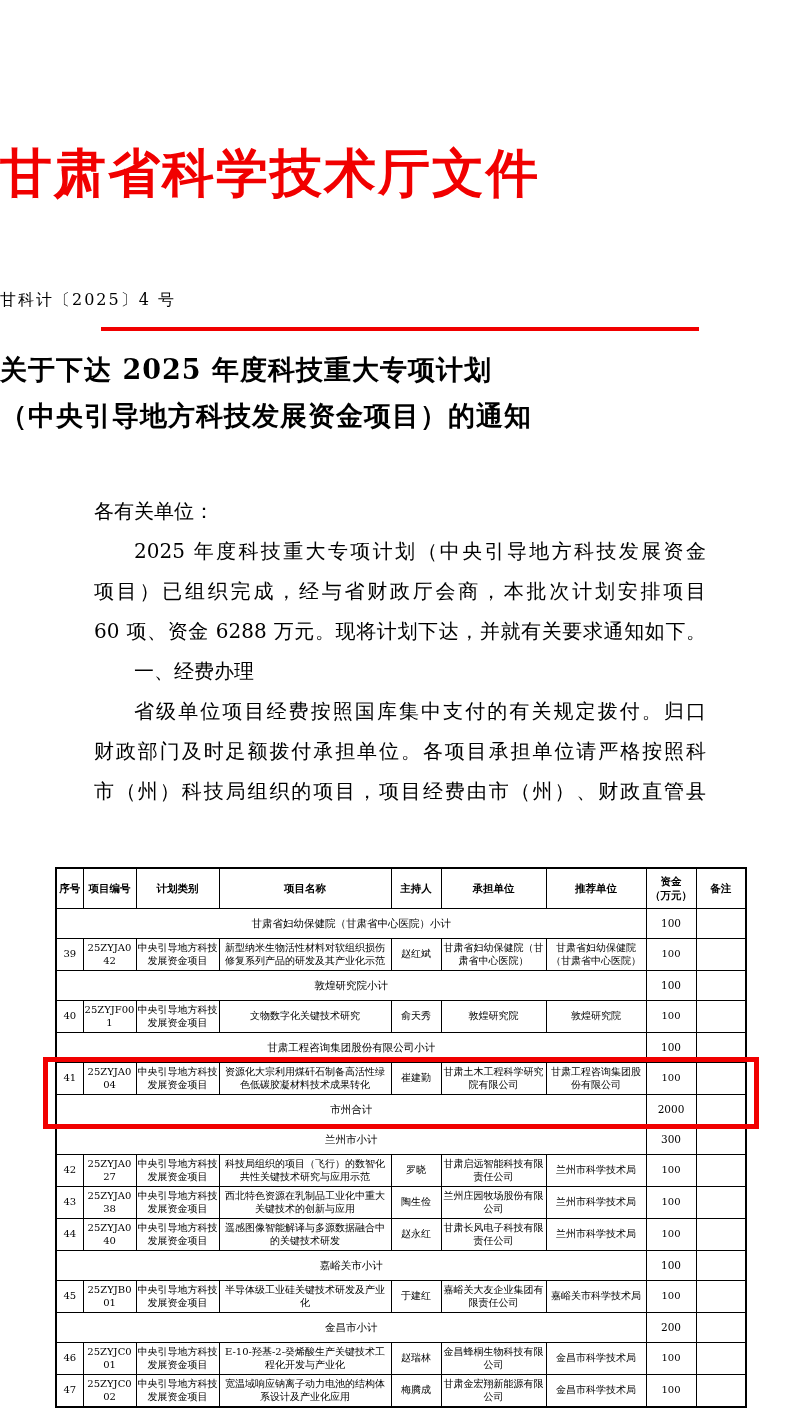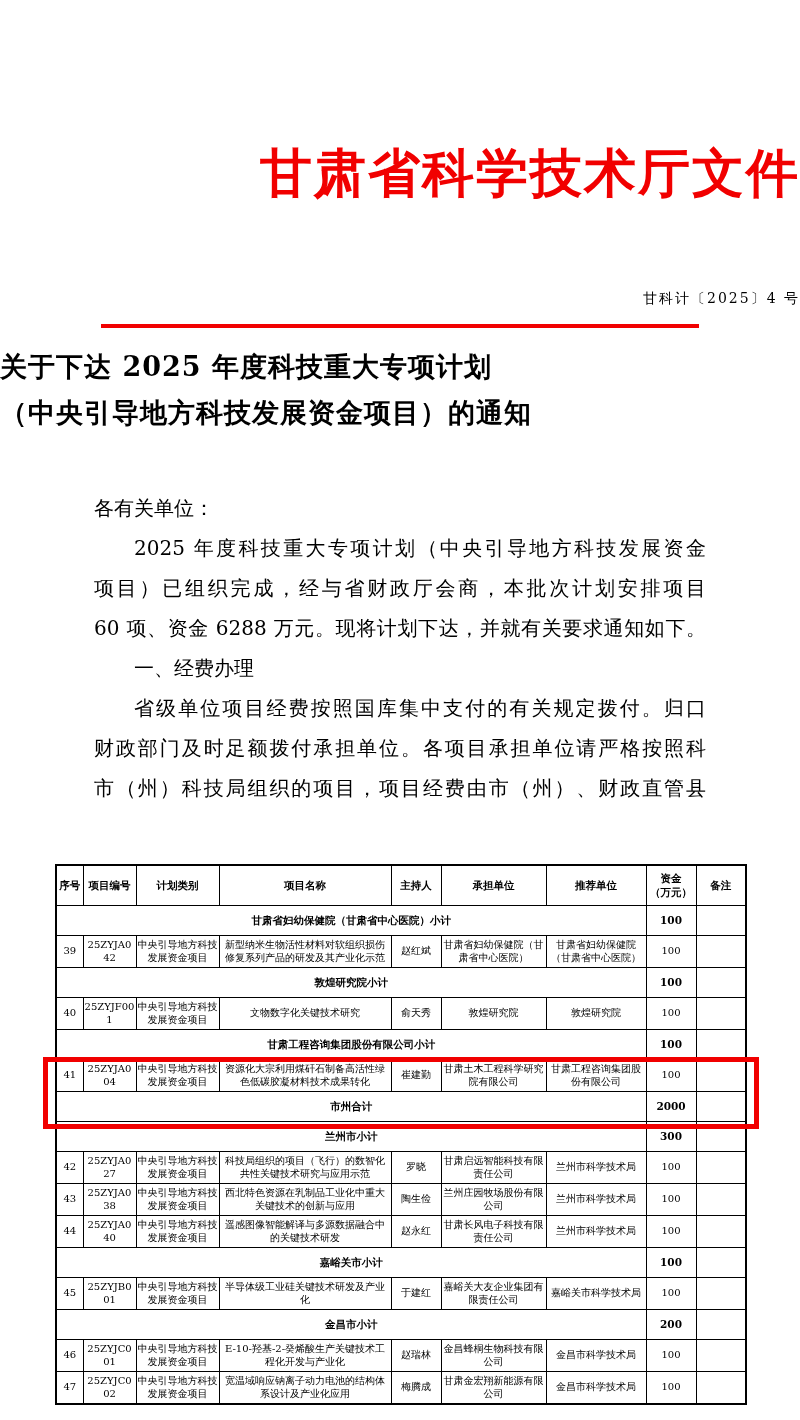--- a/index.html
+++ b/index.html
@@ -8,31 +8,31 @@
     position:relative;
     width:800px; height:1420px;
     margin:0 auto;
     background:#ffffff;
     color:#000;
     font-family:"DejaVu Serif","Liberation Serif",serif;
     overflow:hidden;
   }
   .header-title {
     margin-top:140px;
-    text-align:right;
+    text-align:left;
     color:#f10000;
     font-size:52px;
     font-weight:bold;
     letter-spacing:2px;
     line-height:66px;
   }
   .doc-number {
     margin-top:84px;
-    text-align:right;
-    font-size:14px;
+    text-align:left;
+    font-size:16px;
     letter-spacing:2px;
   }
   .red-line {
     margin:16px auto 0 auto;
     width:598px; height:4px;
     background:#f10000;
   }
   .doc-title {
     margin-top:16px;
     text-align:left;
@@ -74,21 +74,21 @@
     word-break:break-all;
   }
   table.projects thead th {
     font-weight:bold;
     white-space:pre-line;
     height:40px;
     font-size:10.5px;
   }
   table.projects td { height:30px; }
   table.projects td.sub {
-    font-weight:bold;
+    font-weight:normal;
     font-size:10.5px;
     height:27px;
     text-align:center;
   }
   .hl-box {
     position:absolute;
     border:5px solid #f10000;
     pointer-events:none;
   }
 </style>

